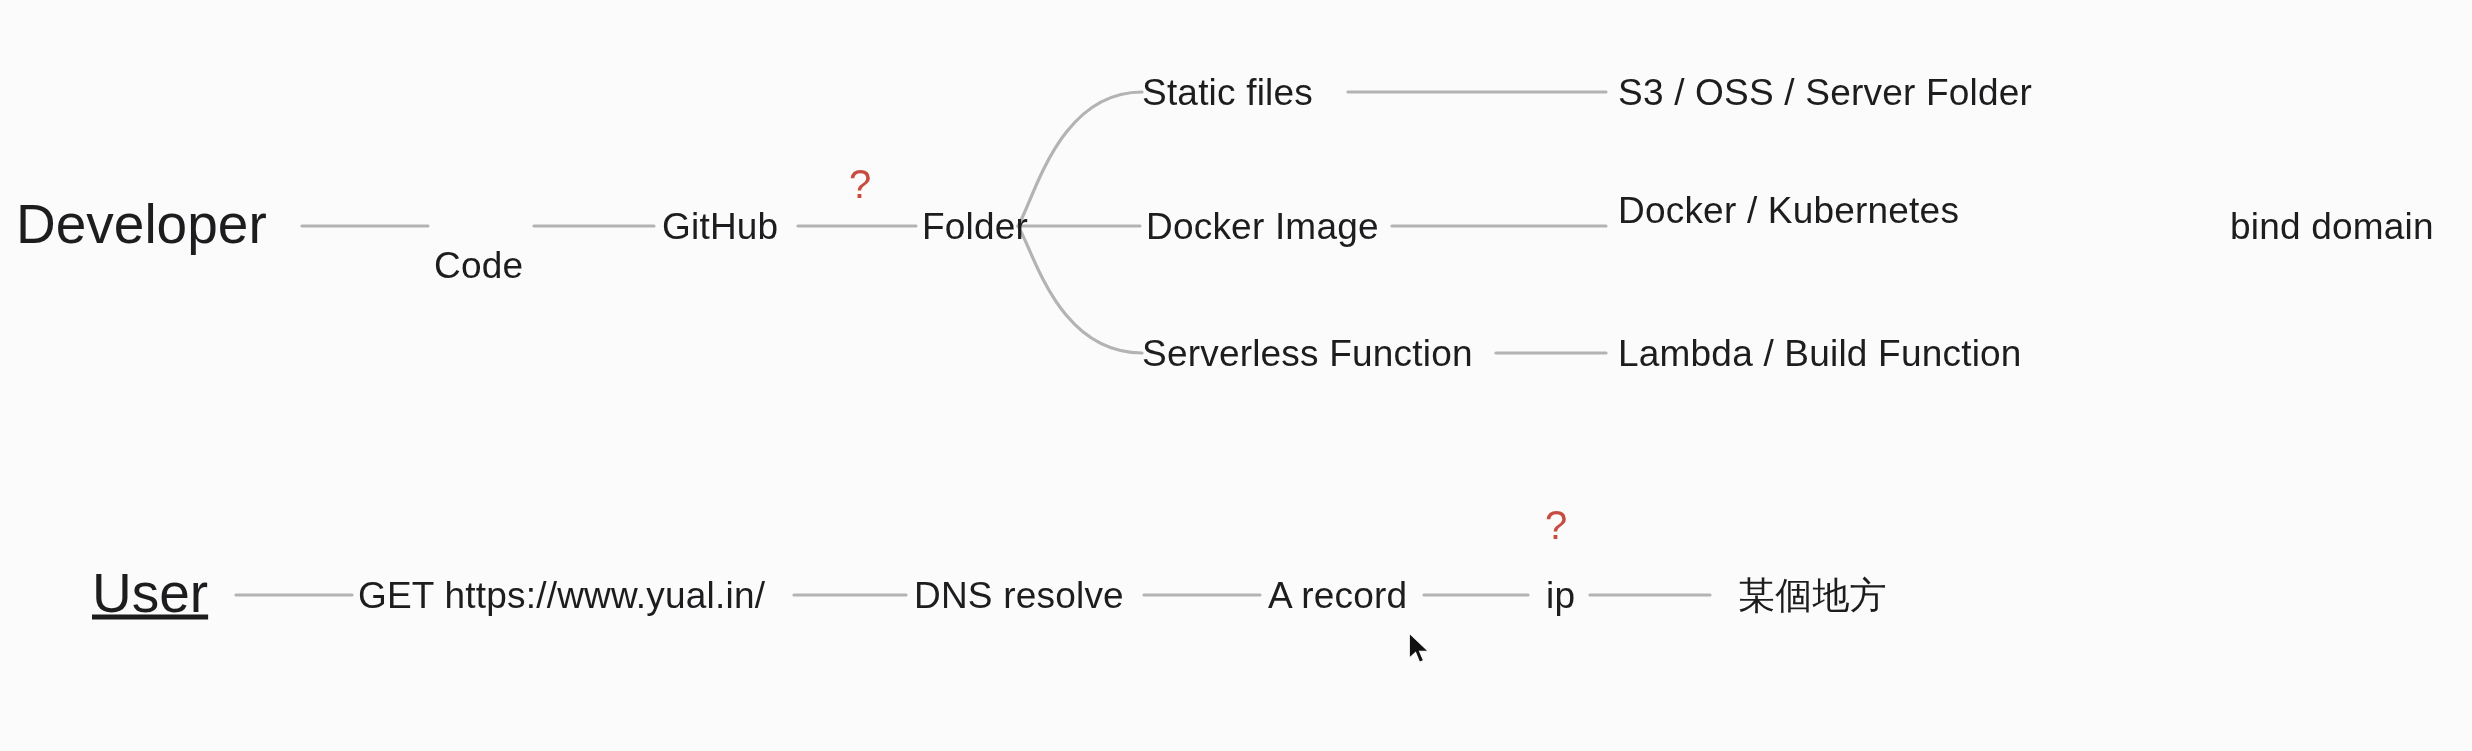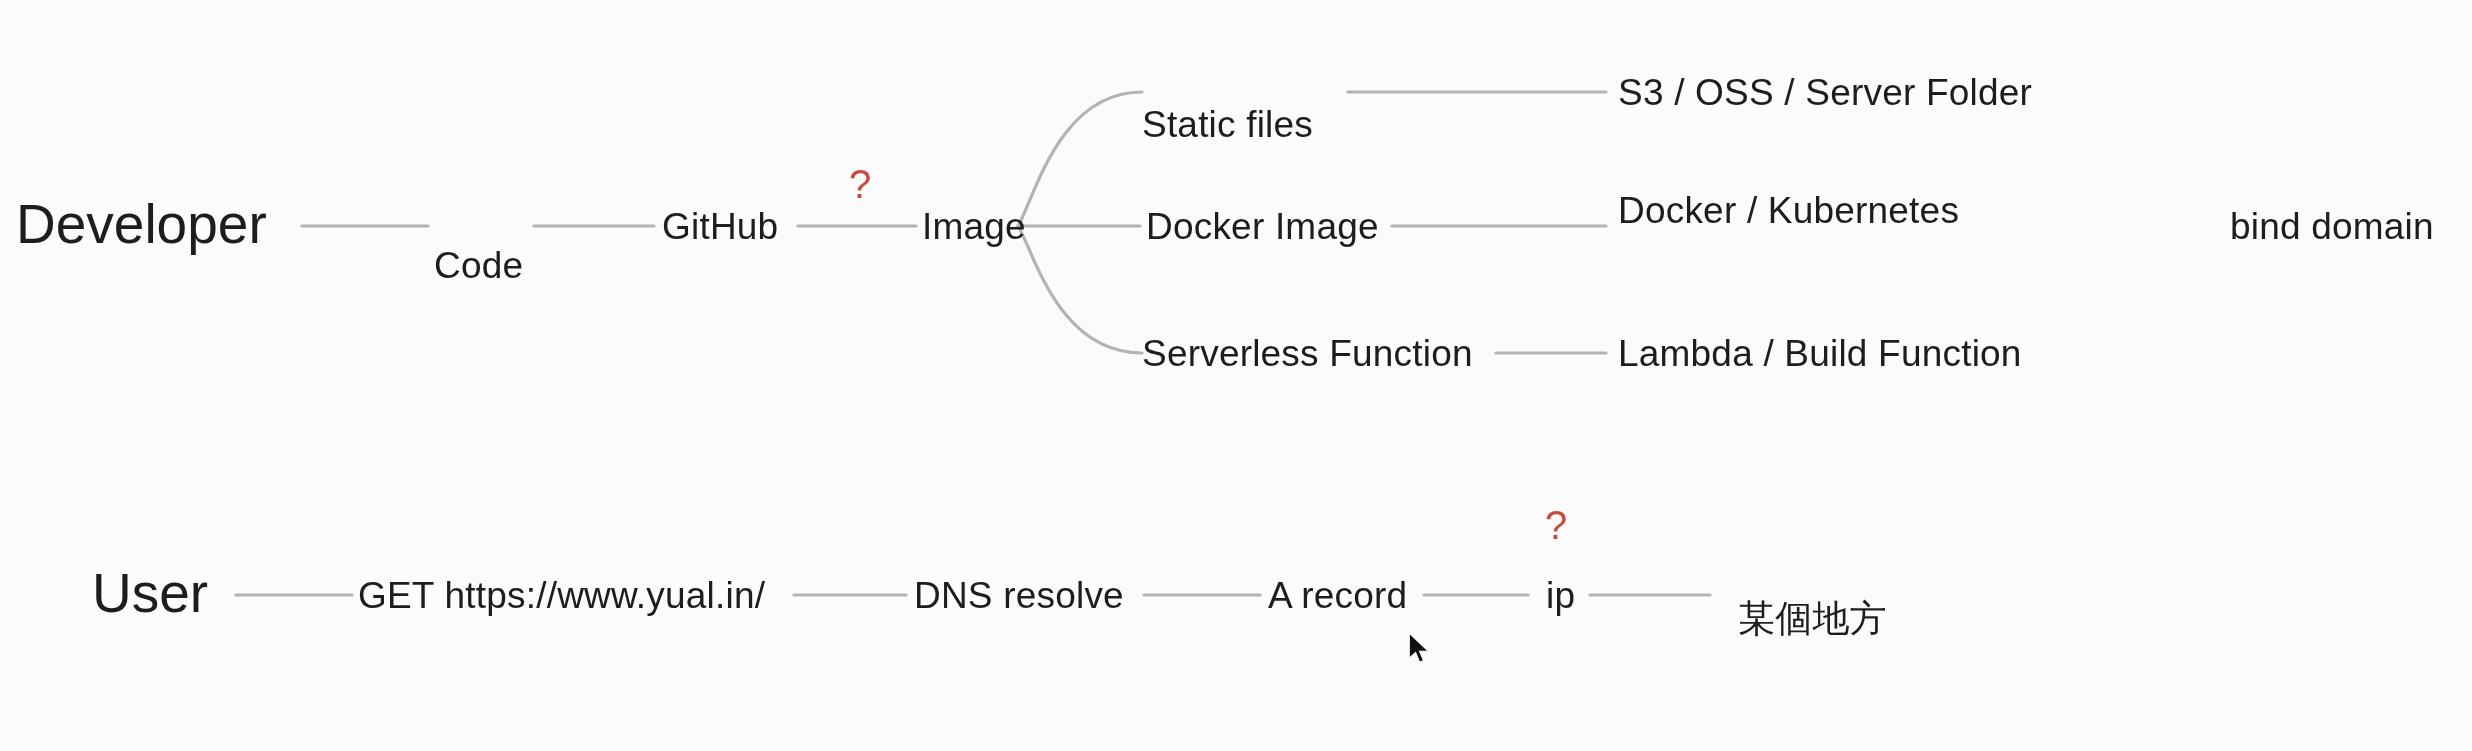--- a/index.html
+++ b/index.html
@@ -85,38 +85,38 @@
     <path d="M794 595 H906"></path>
     <path d="M1144 595 H1260"></path>
     <path d="M1424 595 H1528"></path>
     <path d="M1590 595 H1710"></path>
   </svg>
 
   <div class="node root-node" style="left:16px;  top:224px;">Developer</div>
   <div class="node" style="left:434px;  top:226px;margin-top:39px;">Code</div>
   <div class="node" style="left:662px;  top:226px;">GitHub</div>
   <div class="qmark" style="left:860px; top:184px;">?</div>
-  <div class="node" style="left:922px;  top:226px;">Image</div>
+  <div class="node" style="left:922px;  top:226px;">Folder</div>
 
-  <div class="node" style="left:1142px; top:92px;margin-top:32px;">Static files</div>
+  <div class="node" style="left:1142px; top:92px;">Static files</div>
   <div class="node" style="left:1618px; top:92px;">S3 / OSS / Server Folder</div>
 
   <div class="node" style="left:1146px; top:226px;">Docker Image</div>
   <div class="node" style="left:1618px; top:210px;">Docker / Kubernetes</div>
 
   <div class="node" style="left:1142px; top:353px;">Serverless Function</div>
   <div class="node" style="left:1618px; top:353px;">Lambda / Build Function</div>
 
   <div class="node" style="left:2230px; top:226px;">bind domain</div>
 
-  <div class="node root-node" style="left:92px; top:593px;">User</div>
+  <div class="node root-node" style="left:92px; top:593px;text-decoration:underline;">User</div>
   <div class="node" style="left:358px;  top:595px;text-align:right;">GET https://www.yual.in/</div>
   <div class="node" style="left:914px;  top:595px;">DNS resolve</div>
   <div class="node" style="left:1268px; top:595px;">A record</div>
   <div class="qmark" style="left:1556px; top:525px;">?</div>
   <div class="node" style="left:1546px; top:595px;">ip</div>
-  <div class="node" style="left:1738px; top:618px;text-align:center;">某個地方</div>
+  <div class="node" style="left:1738px; top:595px;text-align:center;">某個地方</div>
 
   <svg class="cursor" style="left:1406px; top:632px;" viewBox="0 0 19 28" aria-hidden="true">
     <path d="M1 1 L1 23 L6.5 18 L10 26.5 L13.5 25 L10 16.8 L17.5 16.8 Z" fill="var(--cursor)" stroke="#fbfbfb" stroke-width="1"></path>
   </svg>
 
 </div>
 
 </body></html>

